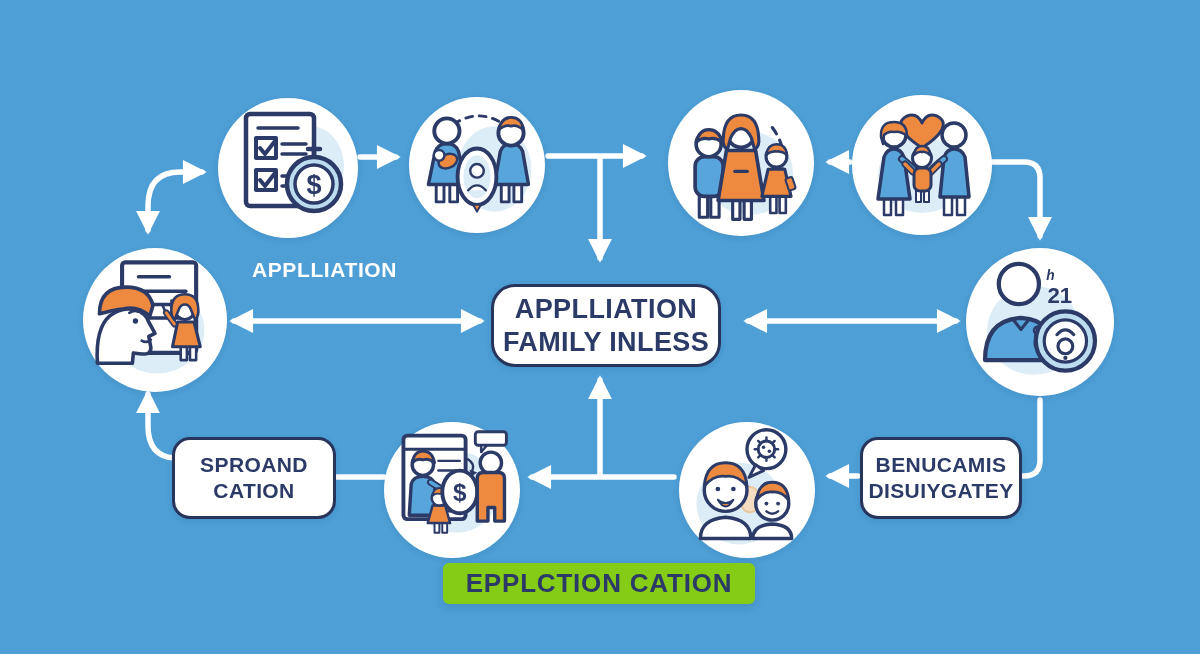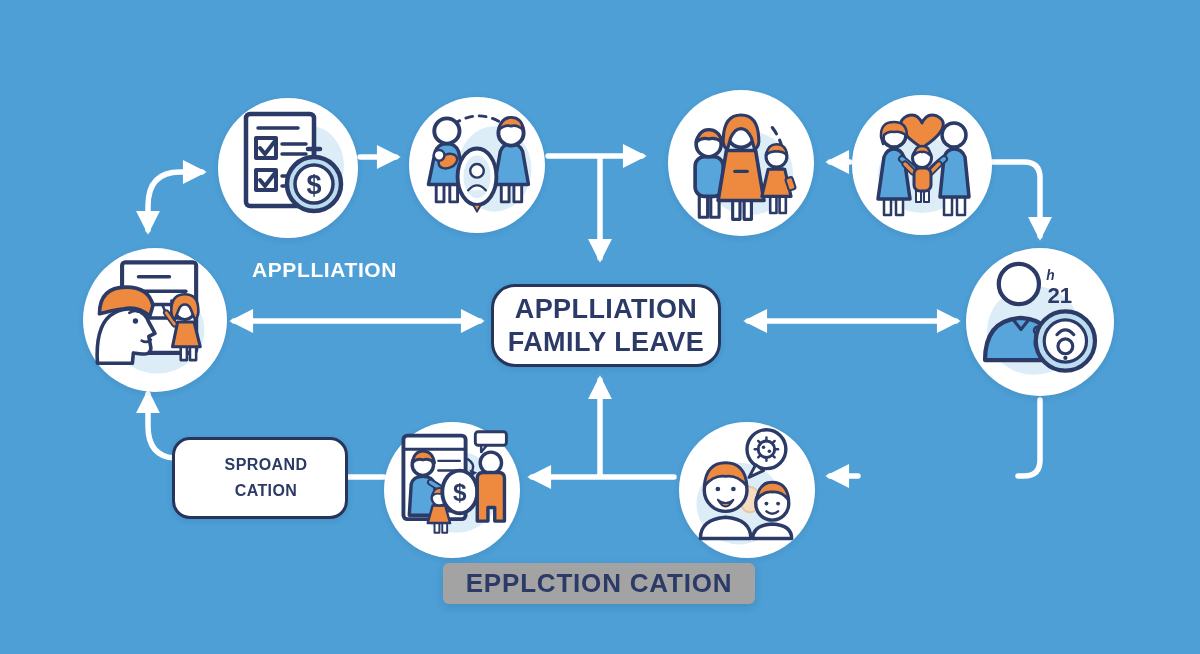--- a/index.html
+++ b/index.html
@@ -5,23 +5,23 @@
   html,body{margin:0;padding:0;}
   body{font-family:"Liberation Sans", sans-serif;}
   .stage{position:relative;width:1200px;height:654px;background:#4d9fd6;overflow:hidden;}
   .arrows{position:absolute;left:0;top:0;z-index:1;}
   .node{position:absolute;background:#ffffff;border-radius:50%;z-index:2;box-shadow:0 2px 6px rgba(20,40,80,.10);}
   .node svg{position:absolute;left:0;top:0;width:100%;height:100%;}
   .labelbox{position:absolute;background:#ffffff;border:3.5px solid #27355c;border-radius:18px;z-index:3;
     display:flex;flex-direction:column;align-items:center;justify-content:center;
     color:#2b3a66;font-weight:bold;text-align:center;letter-spacing:.4px;box-shadow:0 2px 6px rgba(20,40,80,.10);}
   .centerbox{border-radius:24px;font-size:27px;line-height:33px;}
-  .sidebox{font-size:16px;line-height:26px;padding-left:12px;}
+  .sidebox{font-size:21px;line-height:26px;}
   .whitelabel{position:absolute;color:#ffffff;font-weight:bold;font-size:21px;letter-spacing:.6px;z-index:3;}
-  .bottombar{position:absolute;background:#a3a3a3;border-radius:6px;z-index:3;display:flex;align-items:center;justify-content:center;
+  .bottombar{position:absolute;background:#84cc16;border-radius:6px;z-index:3;display:flex;align-items:center;justify-content:center;
     color:#2b3a66;font-weight:bold;font-size:26px;letter-spacing:.8px;box-shadow:0 3px 8px rgba(20,40,80,.15);}
   
   .s{stroke:#2b3a66;stroke-linecap:round;stroke-linejoin:round;fill:none;}
   .fw{fill:#ffffff;}
   .fo{fill:#ed8a3f;}
   .fb{fill:#58a5dc;}
   .flb{fill:#bcdcf0;}
   .fpb{fill:#dcedf8;stroke:none;}
   .tnavy{fill:#2b3a66;font-family:"Liberation Sans",sans-serif;font-weight:bold;}
 </style>
@@ -249,26 +249,30 @@
       <circle cx="96" cy="84" r="17" class="fw s" stroke-width="3.5"></circle>
       <path d="M80,80 q2,-18 16,-18 q15,0 17,18 q-8,-9 -17,-8 q-9,-1 -16,8 z" class="fo s" stroke-width="3"></path>
       <circle cx="90" cy="84" r="2" fill="#2b3a66"></circle>
         <circle cx="102" cy="84" r="2" fill="#2b3a66"></circle>
       <path d="M90,92 q6,5 12,0" class="s" stroke-width="2.5"></path>
     </svg>
   </div>
 
   <div class="labelbox centerbox" style="left:491px;top:284px;width:224px;height:77px;">
     <span>APPLLIATION</span>
-    <span>FAMILY LEAVE</span>
+    <span>FAMILY INLESS</span>
   </div>
 
   <div class="whitelabel" style="left:252px;top:258px;">APPLLIATION</div>
 
   <div class="labelbox sidebox" style="left:172px;top:437px;width:158px;height:76px;">
     <span>SPROAND</span>
     <span>CATION</span>
   </div>
 
+  <div class="labelbox sidebox" style="left:860px;top:437px;width:156px;height:76px;">
+    <span>BENUCAMIS</span>
+    <span>DISUIYGATEY</span>
+  </div>
 
   <div class="bottombar" style="left:443px;top:563px;width:312px;height:41px;">EPPLCTION CATION</div>
 
 </div>
 
 </body></html>

